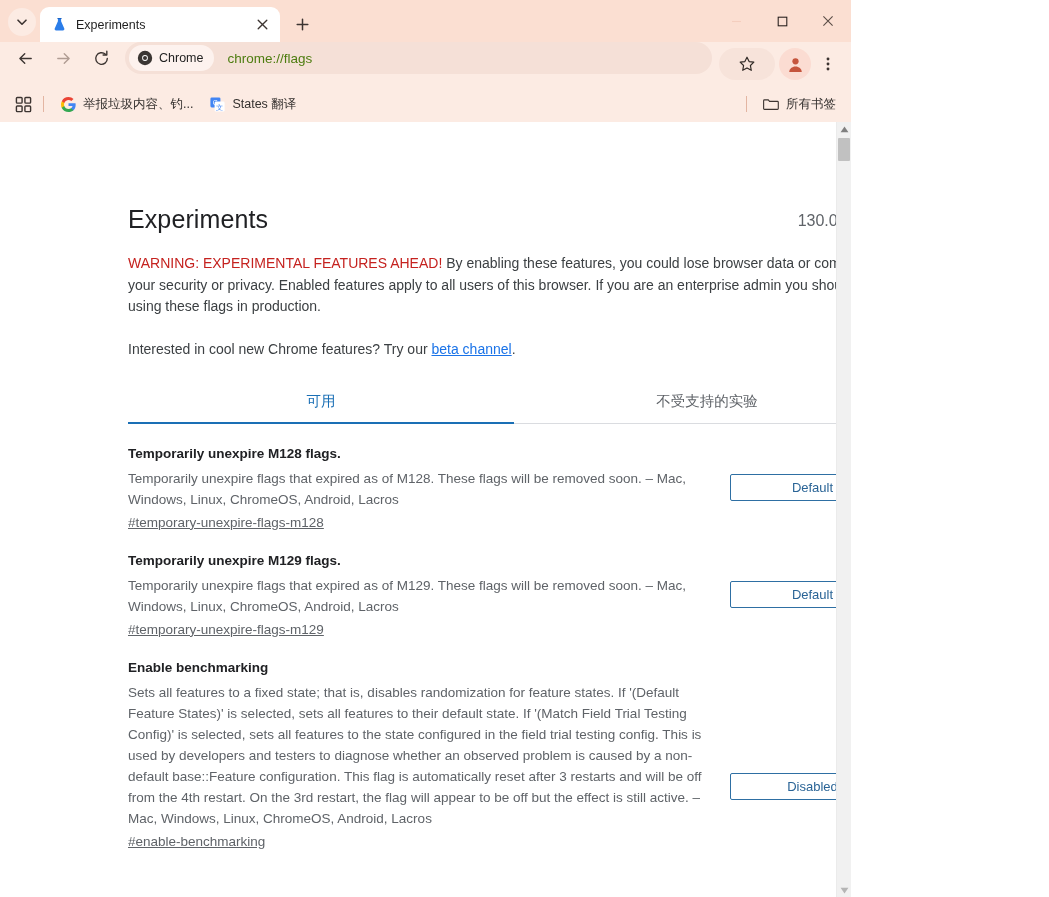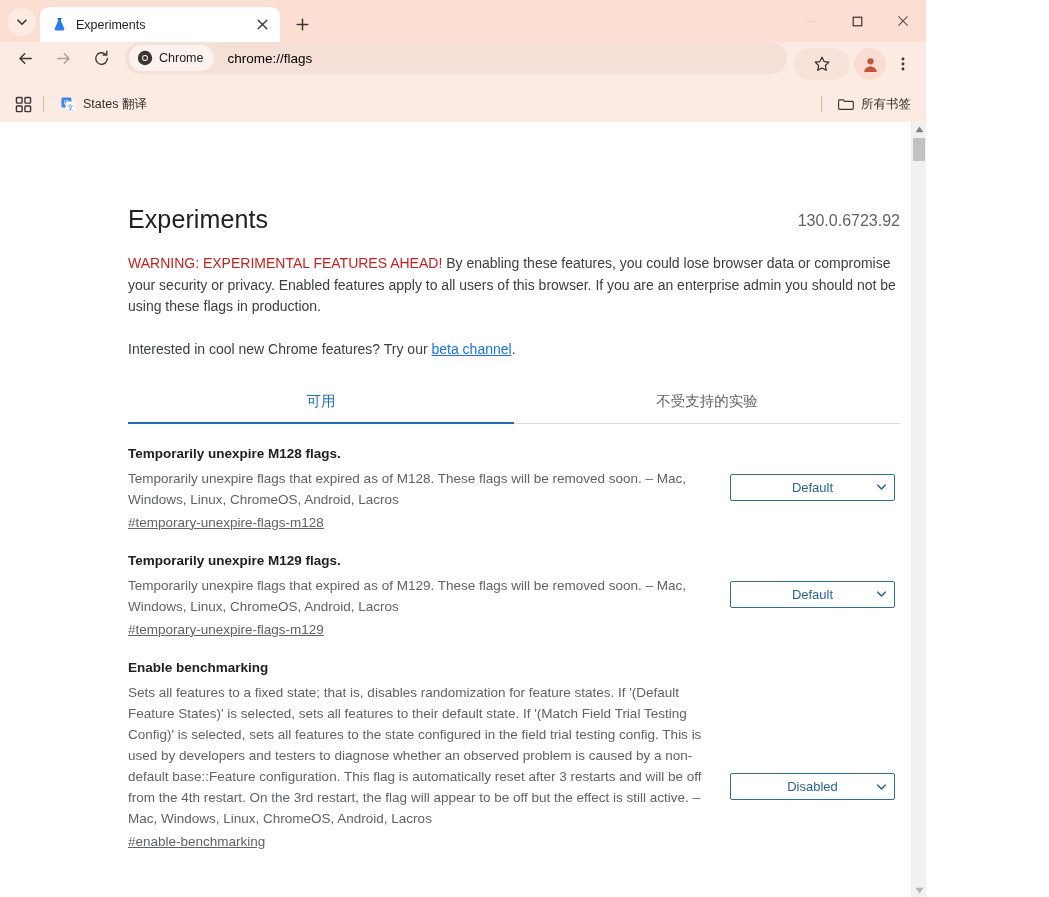--- a/index.html
+++ b/index.html
@@ -7,21 +7,21 @@
   html, body {
     width: 1049px;
     height: 897px;
     overflow: hidden;
     font-family: "Liberation Sans", sans-serif;
     background: #ffffff;
   }
 
   
   .browser {
-    width: 926px;
+    width: 851px;
     height: 897px;
     position: relative;
     background: #fbdfd2;
     display: flex;
     flex-direction: column;
   }
 
   
   .tabstrip {
     height: 42px;
@@ -120,21 +120,21 @@
     border-radius: 13px;
     display: flex;
     align-items: center;
     padding: 0 11px 0 8px;
     flex: 0 0 auto;
   }
   .chrome-chip-icon { width:16px; height:16px; margin-right:6px; display:block; }
   .chrome-chip-label { font-size: 12.5px; color: #1f1f1f; }
   .omnibox-url {
     font-size: 13.5px;
-    color: #000000;
+    color: #4d7c0f;
     margin-left: 13px;
     white-space: nowrap;
   }
   .toolbar-right { display:flex; align-items:center; }
   .star-wrap {
     width: 56px; height: 32px;
     background: #f7e3da;
     border-radius: 16px;
     display:flex; align-items:center; justify-content:center;
     margin-right: 4px;
@@ -485,20 +485,31 @@
     <div class="bm-apps">
       <svg width="17" height="17" viewBox="0 0 18 18">
         <rect x="1.5" y="1.5" width="6" height="6" rx="1" fill="none" stroke="#3c3431" stroke-width="1.5"></rect>
         <rect x="10.5" y="1.5" width="6" height="6" rx="1" fill="none" stroke="#3c3431" stroke-width="1.5"></rect>
         <rect x="1.5" y="10.5" width="6" height="6" rx="1" fill="none" stroke="#3c3431" stroke-width="1.5"></rect>
         <rect x="10.5" y="10.5" width="6" height="6" rx="1" fill="none" stroke="#3c3431" stroke-width="1.5"></rect>
       </svg>
     </div>
     <div class="bm-sep"></div>
 
+    <div class="bm-item">
+      <span class="bm-icon">
+        <svg width="15" height="15" viewBox="0 0 18 18">
+          <path d="M17.6 9.2c0-.64-.06-1.25-.16-1.84H9v3.48h4.84a4.14 4.14 0 0 1-1.8 2.72v2.26h2.9c1.7-1.56 2.66-3.87 2.66-6.62z" fill="#4285f4"></path>
+          <path d="M9 18c2.43 0 4.47-.8 5.96-2.18l-2.9-2.26c-.81.54-1.84.86-3.06.86-2.35 0-4.34-1.58-5.05-3.71H.96v2.34A9 9 0 0 0 9 18z" fill="#34a853"></path>
+          <path d="M3.95 10.71A5.41 5.41 0 0 1 3.67 9c0-.59.1-1.17.28-1.71V4.96H.96A9 9 0 0 0 0 9c0 1.45.35 2.83.96 4.04l2.99-2.33z" fill="#fbbc05"></path>
+          <path d="M9 3.58c1.32 0 2.51.46 3.44 1.35l2.58-2.59C13.46.89 11.43 0 9 0A9 9 0 0 0 .96 4.96l2.99 2.33C4.66 5.16 6.65 3.58 9 3.58z" fill="#ea4335"></path>
+        </svg>
+      </span>
+      <span class="bm-label">举报垃圾内容、钓...</span>
+    </div>
 
     <div class="bm-item">
       <span class="bm-icon">
         <svg width="15" height="15" viewBox="0 0 18 18">
           <rect x="0.5" y="0.5" width="12" height="12" rx="1.6" fill="#4285f4"></rect>
           <text x="6.5" y="9.6" font-family="Liberation Sans, sans-serif" font-size="8" fill="#ffffff" text-anchor="middle">G</text>
           <rect x="5.5" y="5.5" width="12" height="12" rx="1.6" fill="#ffffff"></rect>
           <text x="11.5" y="15" font-family="Liberation Sans, sans-serif" font-size="8.5" fill="#4285f4" text-anchor="middle">文</text>
         </svg>
       </span>

